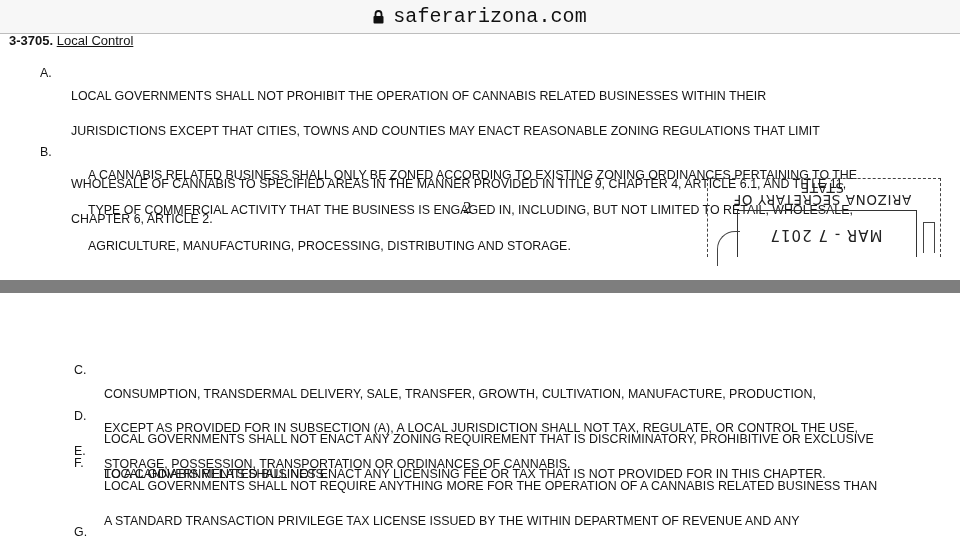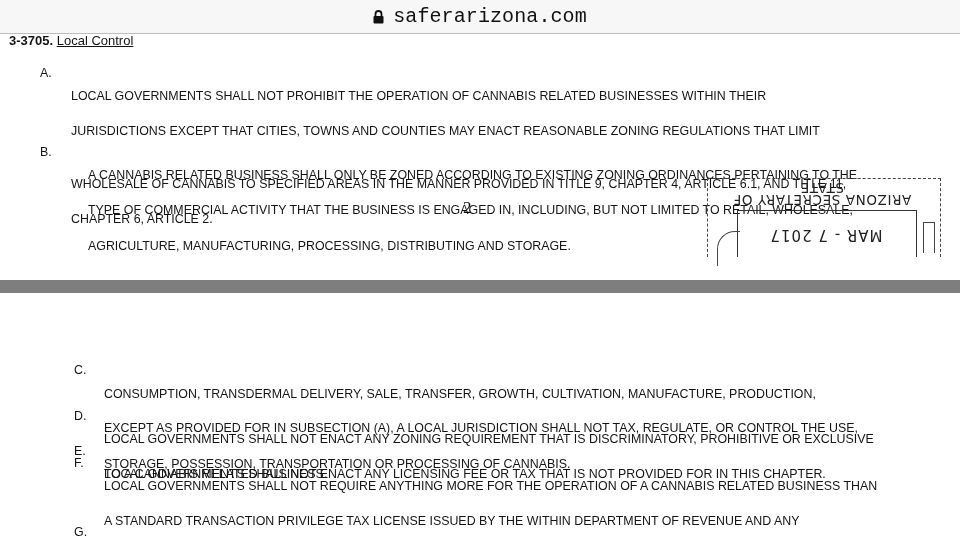--- a/index.html
+++ b/index.html
@@ -119,21 +119,21 @@
 </div>
 
 <div class="divider"></div>
 
 <div class="page page2 doc-text">
   <div class="item" style="left:74px; top:72px;">
     <span class="letter">C.</span>
     <div class="body" style="left:30px;">
       <div style="margin-top:0.4px">CONSUMPTION, TRANSDERMAL DELIVERY, SALE, TRANSFER, GROWTH, CULTIVATION, MANUFACTURE, PRODUCTION,</div>
       <div>EXCEPT AS PROVIDED FOR IN SUBSECTION (A), A LOCAL JURISDICTION SHALL NOT TAX, REGULATE, OR CONTROL THE USE,</div>
-      <div style="margin-top:0.4px">STORAGE, POSSESSION, TRANSPORTATION OR PROCESSING OF CANNABIS.</div>
+      <div style="margin-top:0.4px">STORAGE, POSSESSION, TRANSPORTATION OR ORDINANCES OF CANNABIS.</div>
     </div>
   </div>
 
   <div class="item" style="left:74px; top:118px;">
     <span class="letter">D.</span>
     <div class="body" style="left:30px;">
       <div>LOCAL GOVERNMENTS SHALL NOT ENACT ANY ZONING REQUIREMENT THAT IS DISCRIMINATORY, PROHIBITIVE OR EXCLUSIVE</div>
       <div style="margin-top:0.4px">TO A CANNABIS RELATED BUSINESS.</div>
     </div>
   </div>

